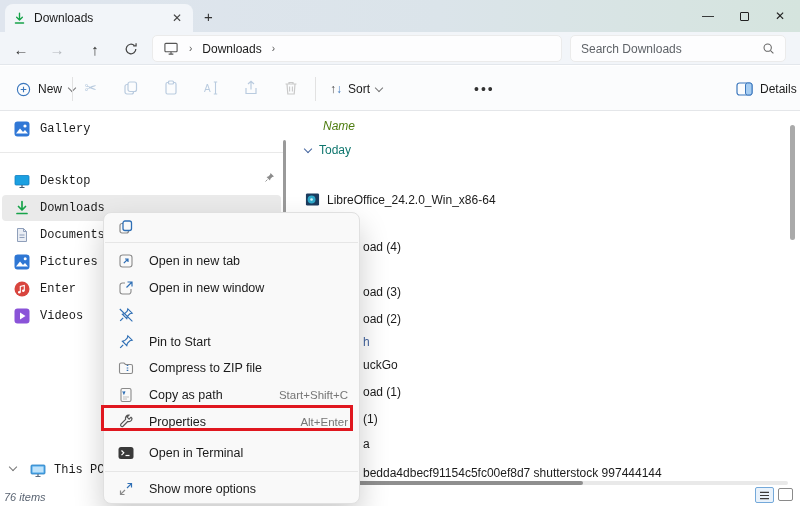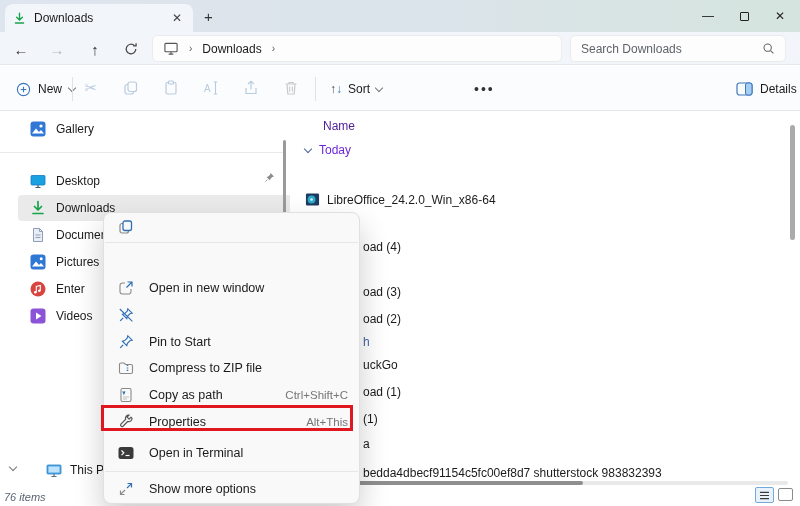--- a/index.html
+++ b/index.html
@@ -39,33 +39,33 @@
   .tb-group { position:absolute; top:8px; height:30px; display:flex; align-items:center; gap:6px; padding:0 6px; }
   .chev { display:inline-block; width:6px; height:6px; border-right:1.3px solid #777; border-bottom:1.3px solid #777; transform:rotate(45deg); margin-top:-3px; }
   .chev.blue { border-color:#44659f; }
   #more-btn { position:absolute; left:468px; top:8px; height:30px; display:flex; align-items:center; font-size:14px; letter-spacing:2px; color:#333; padding:0 6px; }
   #details-btn { position:absolute; left:730px; top:8px; height:30px; display:flex; align-items:center; gap:7px; padding:0 6px; }
   .sort-arrows { font-size:12px; }
   .sort-arrows .up { color:#444; } .sort-arrows .down { color:#3b77bd; }
 
   
   #sidebar { position:absolute; left:0; top:112px; width:290px; height:378px; background:#ffffff; }
-  .side-item { position:absolute; left:18px; width:279px; height:26px; display:flex; align-items:center; border-radius:4px; }
+  .side-item { position:absolute; left:2px; width:279px; height:26px; display:flex; align-items:center; border-radius:4px;font-family:Liberation Mono, monospace; }
   .side-item .icon { position:absolute; left:12px; width:16px; height:16px; }
   .side-item .lbl { position:absolute; left:38px; font-size:12px; color:#1b1b1b; }
   .side-item.selected { background:#eaeaea; }
   #side-sep { position:absolute; left:0; top:40px; width:283px; height:1px; background:#e9e9e9; }
   #side-pin { position:absolute; left:264px; top:60px; }
   #thispc-chev { position:absolute; left:10px; top:355px; }
   #side-scroll { position:absolute; left:283px; top:28px; width:3px; height:170px; background:#9a9a9a; border-radius:2px; }
 
   
   #filelist { position:absolute; left:290px; top:112px; width:510px; height:378px; background:#ffffff; }
-  #col-name { position:absolute; left:33px; top:7px; font-size:12px; color:#4c1d95; }
-  .group-hdr { position:absolute; font-size:12px; color:#6d28d9; display:flex; align-items:center; gap:8px; }
+  #col-name { position:absolute; left:33px; top:7px; font-size:12px; color:#4d7c0f;font-style:italic; }
+  .group-hdr { position:absolute; font-size:12px; color:#0f766e; display:flex; align-items:center; gap:8px; }
   .frow { position:absolute; display:flex; align-items:center; gap:7px; font-size:12px; color:#1b1b1b; }
   .ffrag { position:absolute; left:73px; font-size:12px; color:#1b1b1b; white-space:nowrap; }
   .ffrag.group { color:#44659f; }
   #vscroll { position:absolute; left:500px; top:13px; width:5px; height:115px; background:#aaaaaa; border-radius:3px; }
   #hscroll-track { position:absolute; left:43px; top:369px; width:455px; height:4px; background:#e9e9e9; border-radius:2px; }
   #hscroll-thumb { position:absolute; left:43px; top:369px; width:250px; height:4px; background:#8f8f8f; border-radius:2px; }
 
   
   #context-menu { position:absolute; left:103px; top:212px; width:257px; height:292px; background:#f9f9f9;
     border:1px solid #e0e0e0; border-radius:8px; box-shadow:0 14px 30px rgba(0,0,0,0.20); z-index:5; }
@@ -311,37 +311,46 @@
       <span>LibreOffice_24.2.0_Win_x86-64</span>
     </div>
     <div class="ffrag" style="top:128px">oad (4)</div>
     <div class="ffrag" style="top:173px">oad (3)</div>
     <div class="ffrag" style="top:200px">oad (2)</div>
     <div class="ffrag group" style="top:223px">h</div>
     <div class="ffrag" style="top:246px">uckGo</div>
     <div class="ffrag" style="top:273px">oad (1)</div>
     <div class="ffrag" style="top:300px">(1)</div>
     <div class="ffrag" style="top:325px">a</div>
-    <div class="ffrag" style="top:354px">bedda4dbecf91154c5fc00ef8d7 shutterstock 983832393</div>
+    <div class="ffrag" style="top:354px">bedda4dbecf91154c5fc00ef8d7 shutterstock 997444144</div>
     <div id="vscroll"></div>
     <div id="hscroll-track"></div>
     <div id="hscroll-thumb"></div>
   </div>
 
   <div id="context-menu">
     <div id="cm-iconrow">
       <span>
         <svg width="16" height="16" viewBox="0 0 16 16">
             <rect x="2" y="4.5" width="8.5" height="9.5" rx="2" fill="none" stroke="#8a8a8a" stroke-width="1.2"></rect>
             <rect x="5" y="2" width="8.5" height="9.5" rx="2" fill="#f9f9f9" stroke="#2f6fb5" stroke-width="1.3"></rect>
           </svg>
       </span>
     </div>
     <div class="cm-sep" style="top:29px"></div>
 
+    <div class="menu-item" style="top:34px">
+      <span class="mi-icon">
+        <svg width="16" height="16" viewBox="0 0 16 16">
+            <rect x="2" y="2" width="12" height="12" rx="2.5" fill="none" stroke="#8a8a8a" stroke-width="1.1"></rect>
+            <path d="M5.8 10.2L10 6M7 6h3v3" fill="none" stroke="#2f6fb5" stroke-width="1.2"></path>
+          </svg>
+      </span>
+      <span class="mi-label">Open in new tab</span>
+    </div>
     <div class="menu-item" style="top:61px">
       <span class="mi-icon">
         <svg width="16" height="16" viewBox="0 0 16 16">
             <path d="M7 3H4.5A2.5 2.5 0 0 0 2 5.5v6A2.5 2.5 0 0 0 4.5 14h6a2.5 2.5 0 0 0 2.5-2.5V9" fill="none" stroke="#8a8a8a" stroke-width="1.1"></path>
             <path d="M9.5 2H14v4.5M13.5 2.5L8.5 7.5" fill="none" stroke="#2f6fb5" stroke-width="1.2"></path>
           </svg>
       </span>
       <span class="mi-label">Open in new window</span>
     </div>
     <div class="menu-item" style="top:88px">
@@ -373,30 +382,30 @@
     </div>
     <div class="menu-item" style="top:168px">
       <span class="mi-icon">
         <svg width="16" height="16" viewBox="0 0 16 16">
             <rect x="3" y="1.5" width="10" height="13" rx="1.5" fill="none" stroke="#8a8a8a" stroke-width="1.1"></rect>
             <path d="M4.8 4.2l1.1 2.6 1.1-2.6" fill="none" stroke="#2f6fb5" stroke-width="1.1"></path>
             <path d="M5 10h6M5 12h4" stroke="#bdbdbd" stroke-width="1"></path>
           </svg>
       </span>
       <span class="mi-label">Copy as path</span>
-      <span class="mi-short">Ctrl+Shift+C</span>
+      <span class="mi-short">Start+Shift+C</span>
     </div>
     <div class="menu-item" style="top:195px">
       <span class="mi-icon">
         <svg width="16" height="16" viewBox="0 0 16 16">
             <path d="M14 4.5a3.2 3.2 0 0 1-4.3 3L5 12.2a1.5 1.5 0 0 1-2.1-2.1L7.6 5.4A3.2 3.2 0 0 1 10.9 1.2l-1.8 1.9 2 2L13 3.2a3.2 3.2 0 0 1 1 1.3z" fill="none" stroke="#555" stroke-width="1.2"></path>
           </svg>
       </span>
       <span class="mi-label">Properties</span>
-      <span class="mi-short">Alt+This</span>
+      <span class="mi-short">Alt+Enter</span>
     </div>
     <div class="menu-item" style="top:226px">
       <span class="mi-icon">
         <svg width="16" height="14" viewBox="0 0 16 14">
             <rect x="0.5" y="1" width="15" height="12" rx="2.5" fill="#3a3a3a"></rect>
             <path d="M3.5 4.5l2.3 2.3-2.3 2.3" fill="none" stroke="#fff" stroke-width="1.2"></path>
             <path d="M7.5 9.5h4" stroke="#fff" stroke-width="1.2"></path>
           </svg>
       </span>
       <span class="mi-label">Open in Terminal</span>

